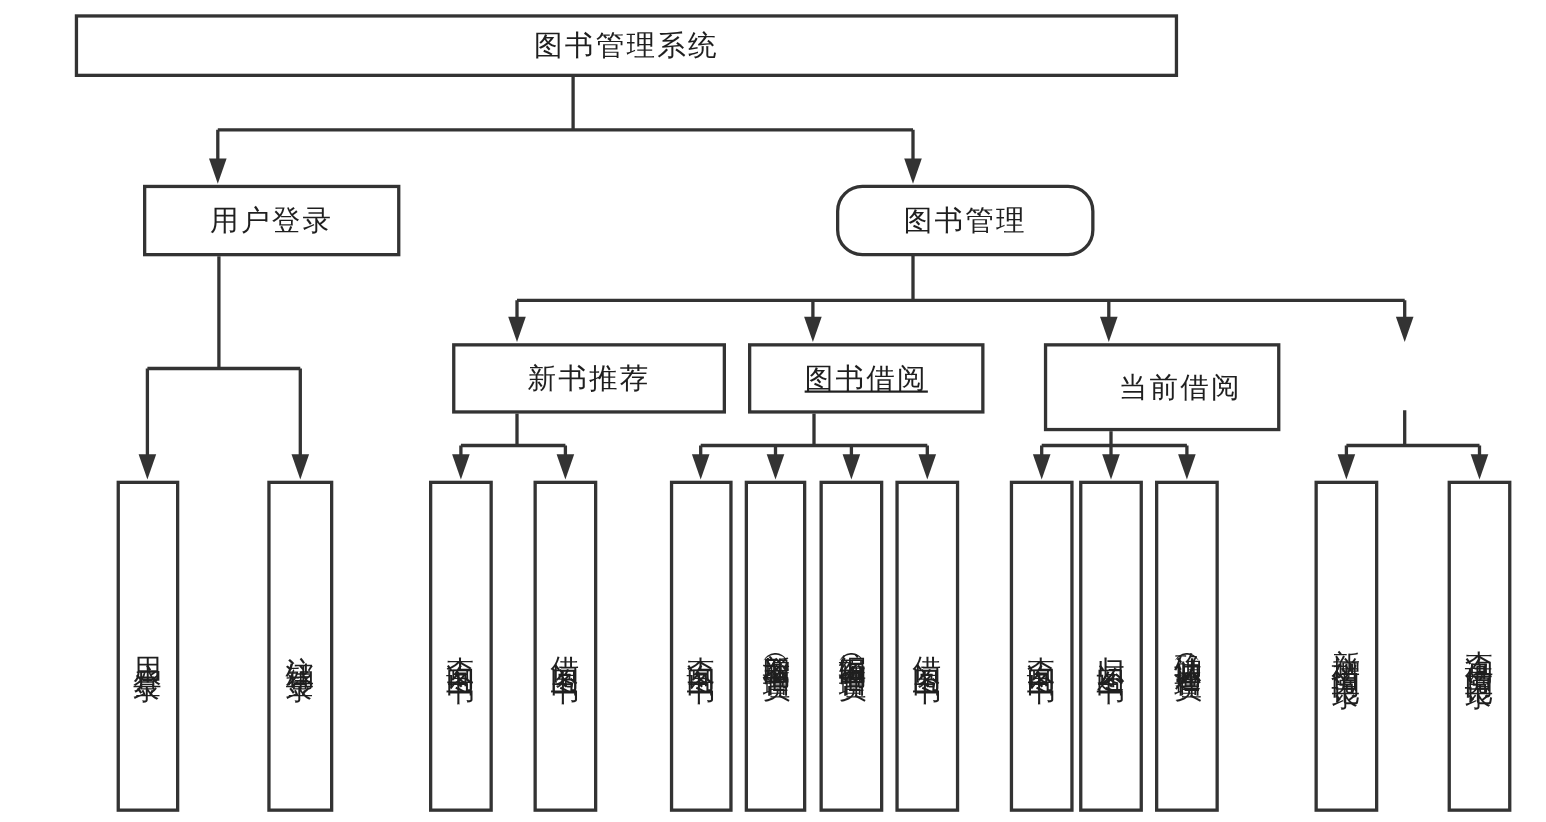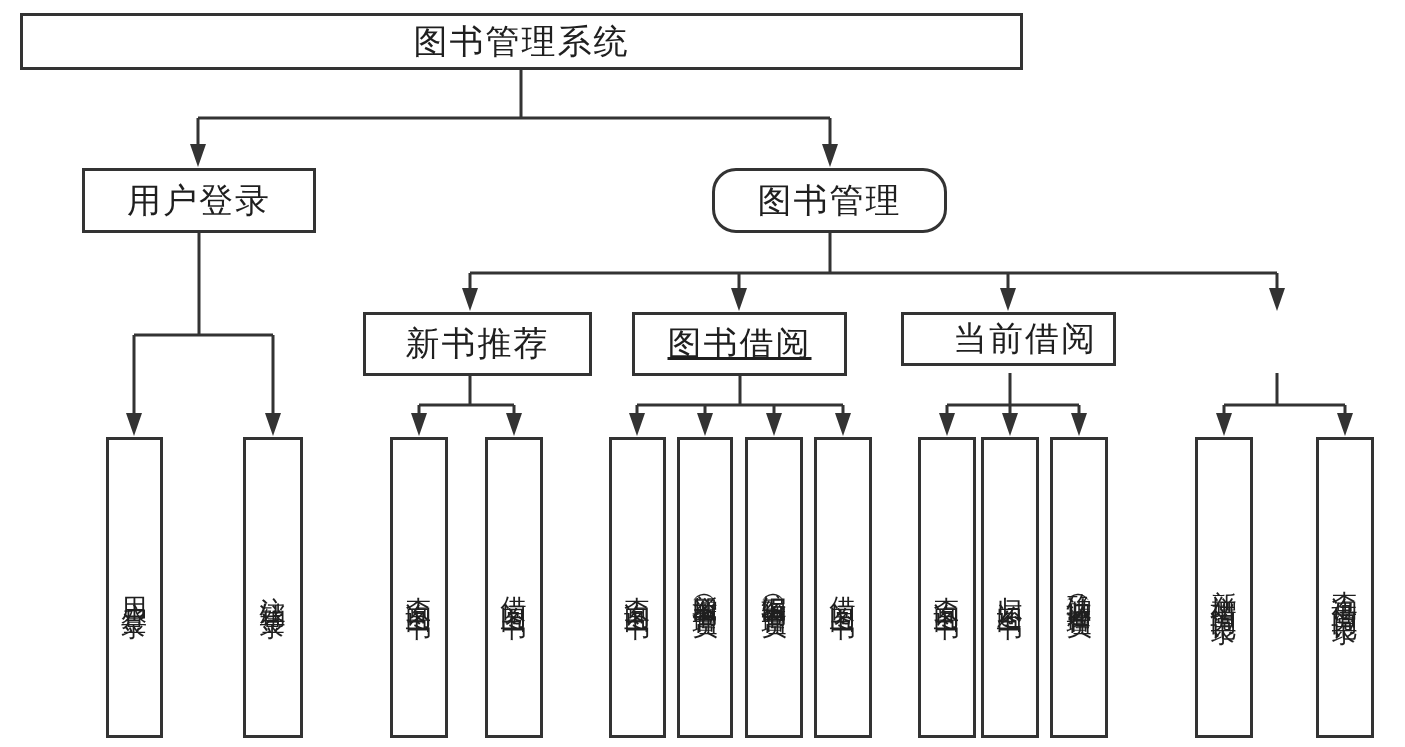--- a/index.html
+++ b/index.html
@@ -39,23 +39,24 @@
     position: absolute;
     box-sizing: border-box;
     border: 3px solid var(--box-border);
     background: var(--background);
     display: flex;
     align-items: center;
     justify-content: center;
     color: var(--text);
   }
   .hlabel {
-    font-size: 34px;
+    font-size: 26px;
     letter-spacing: 2px;
     white-space: nowrap;
+    margin-left: 48px;
   }
   .leaf {
     top: 437px;
     height: 301px;
     width: 58px;
   }
   .vtext {
     writing-mode: vertical-rl;
     text-orientation: mixed;
     font-size: 26px;
@@ -116,23 +117,23 @@
     <path d="M1277 373 V405 M1224 405 H1345 M1224 405 V418 M1345 405 V418"></path>
     <polygon points="1216,413 1232,413 1224,436"></polygon>
     <polygon points="1337,413 1353,413 1345,436"></polygon>
   </svg>
 
   <div class="node hlabel" style="left:20px; top:13px; width:1003px; height:57px;">图书管理系统</div>
 
   <div class="node hlabel" style="left:82px; top:168px; width:234px; height:65px;">用户登录</div>
   <div class="node hlabel" style="left:712px; top:168px; width:235px; height:65px;border-radius:24px;">图书管理</div>
 
-  <div class="node hlabel" style="left:363px; top:312px; width:229px; height:64px;">新书推荐</div>
+  <div class="node hlabel" style="left:363px; top:312px; width:249px; height:64px;">新书推荐</div>
   <div class="node hlabel" style="left:632px; top:312px; width:215px; height:64px;text-decoration:underline;">图书借阅</div>
-  <div class="node hlabel" style="left:901px; top:312px; width:215px; height:54px;padding-left:33px;">当前借阅</div>
+  <div class="node hlabel" style="left:901px; top:312px; width:215px; height:80px;padding-left:33px;">当前借阅</div>
 
   <div class="node leaf" style="left:106px; width:57px;">
     <span class="vtext">用户登录</span>
   </div>
   <div class="node leaf" style="left:243px; width:60px;">
     <span class="vtext">注销登录</span>
   </div>
 
   <div class="node leaf" style="left:390px;">
     <span class="vtext">查询图书</span>

